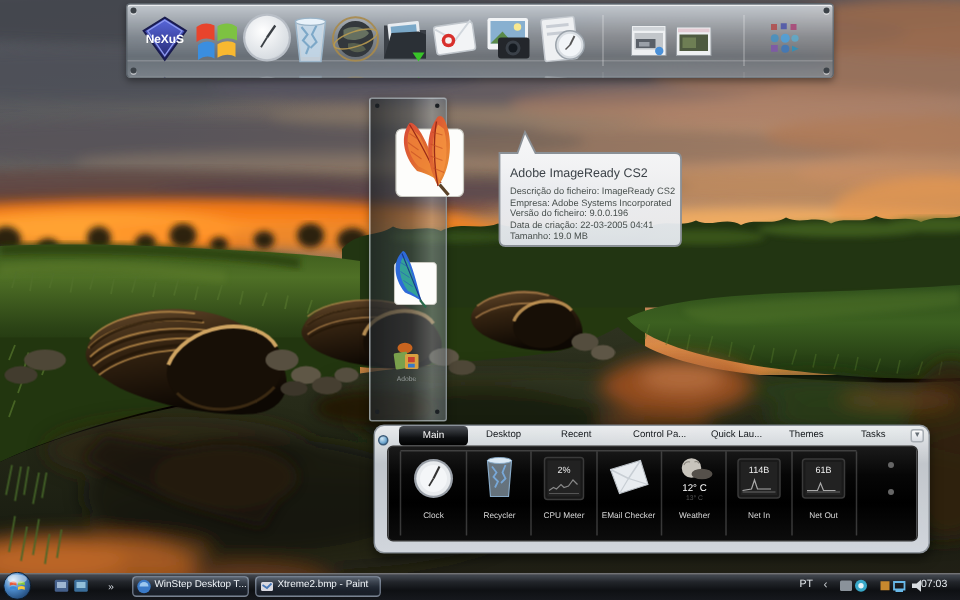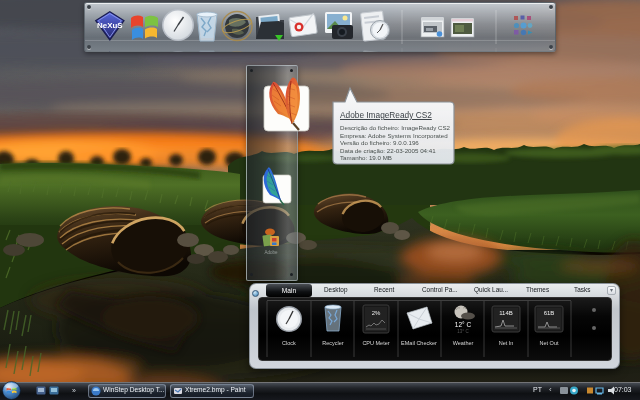--- a/index.html
+++ b/index.html
@@ -413,21 +413,21 @@
 
 <svg class="abs" style="left:328px;top:84px" width="130" height="84" viewBox="0 0 130 84">
 <defs>
 <linearGradient id="ttg" x1="0" y1="0" x2="0" y2="1">
 <stop offset="0" stop-color="rgba(252,253,254,0.97)"></stop>
 <stop offset="1" stop-color="rgba(228,232,238,0.95)"></stop>
 </linearGradient>
 </defs>
 <path d="M5,18 L17,18 L22,4 L29,18 L122,18 Q126,18 126,22 L126,76 Q126,80 122,80 L9,80 Q5,80 5,76 Z" fill="url(#ttg)" stroke="#8a9096" stroke-width="1.2"></path>
 </svg>
-<div class="abs" style="left:340px;top:110px;font-size:8.3px;color:#3c4248;text-decoration:underline;">Adobe ImageReady CS2</div>
+<div class="abs" style="left:340px;top:110px;font-size:8.3px;color:#3c4248;">Adobe ImageReady CS2</div>
 <div class="abs" style="left:340px;top:124px;font-size:6.2px;line-height:7.5px;color:#49504e;">
 Descrição do ficheiro: ImageReady CS2<br>
 Empresa: Adobe Systems Incorporated<br>
 Versão do ficheiro: 9.0.0.196<br>
 Data de criação: 22-03-2005 04:41<br>
 Tamanho: 19.0 MB</div>
 
 <div class="abs" style="left:249px;top:283px;width:371px;height:86px;border-radius:7px;
 background:linear-gradient(180deg,rgba(244,247,250,0.95),rgba(210,216,224,0.9) 30%,rgba(225,230,238,0.92));
 border:1px solid rgba(120,128,136,0.8);box-shadow:0 3px 8px rgba(0,0,0,0.5);box-sizing:border-box;"></div>

